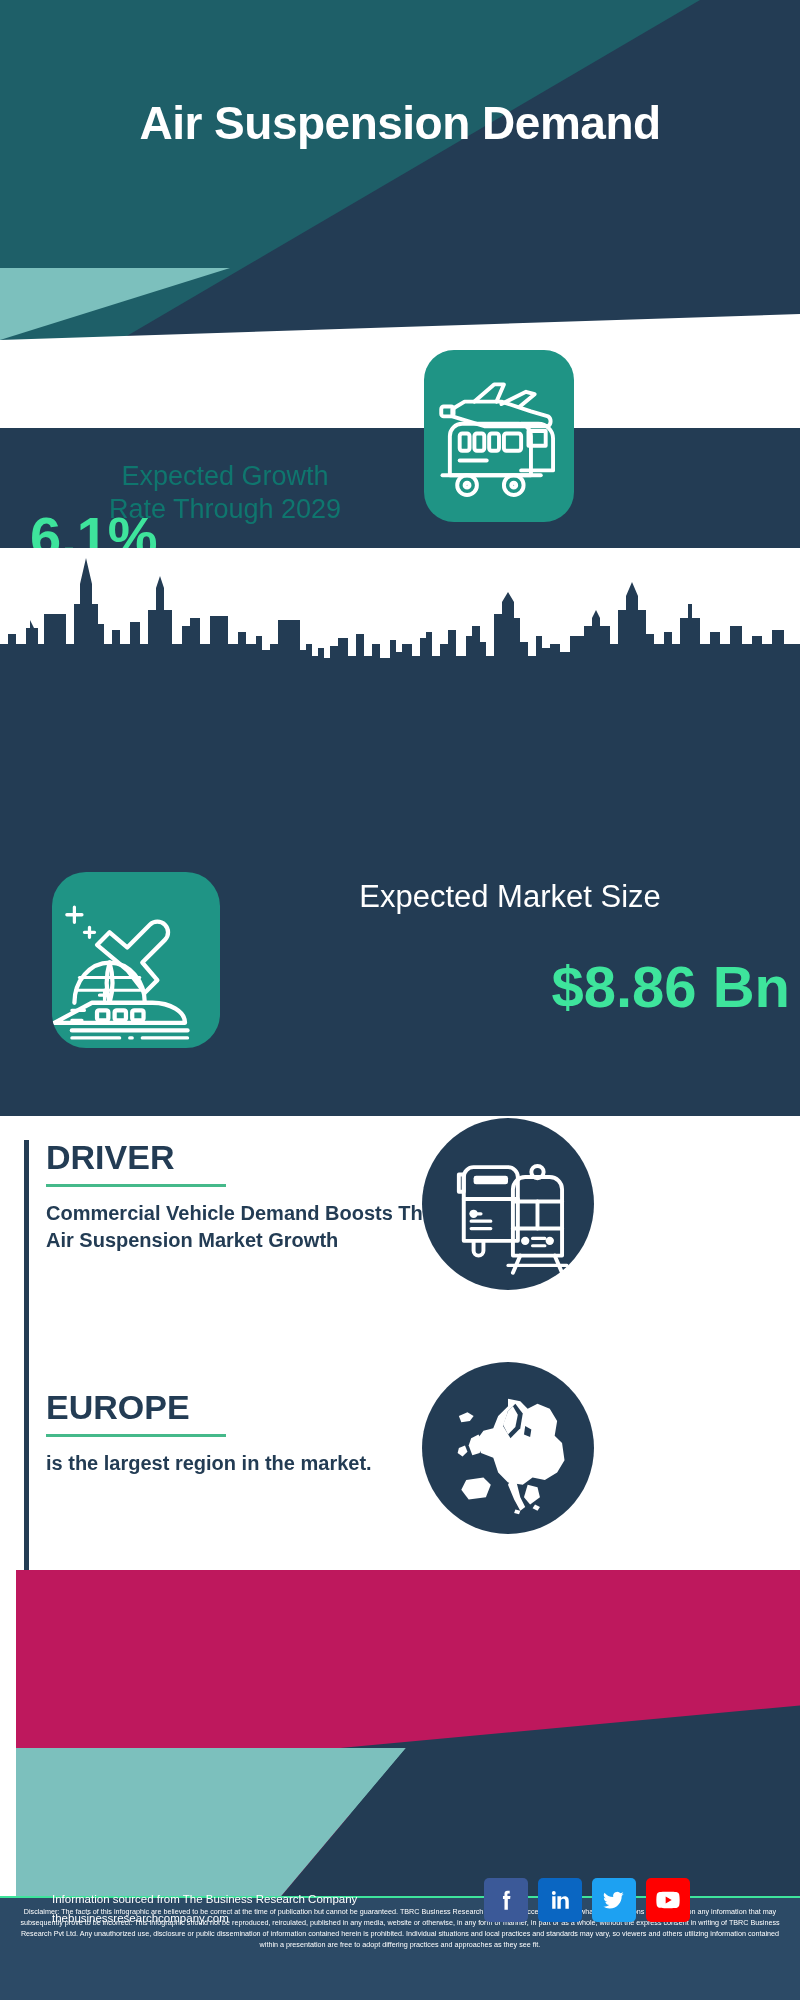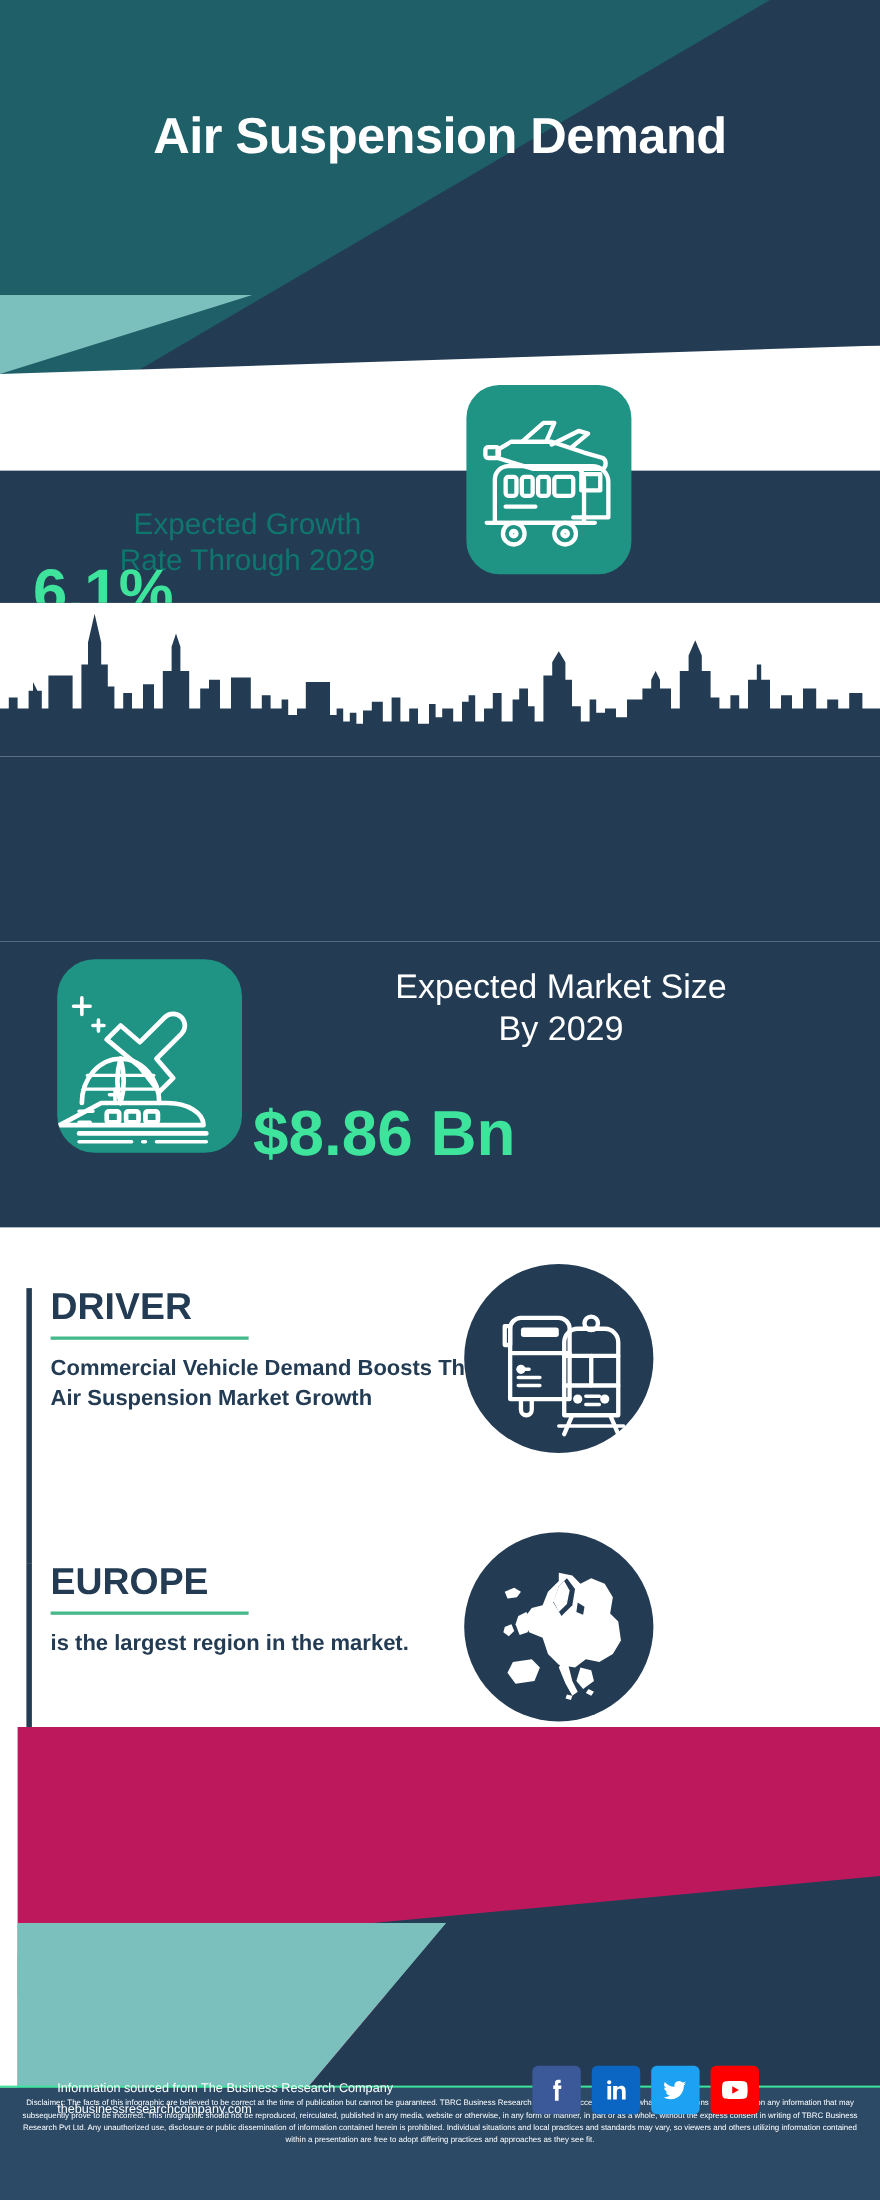--- a/index.html
+++ b/index.html
@@ -46,21 +46,21 @@
   }
 
   
   .growth {
     position:absolute; left:0; top:428px; width:800px; height:120px;
     background:#233c54;
   }
   .skyline-svg { position:absolute; left:0; top:0; width:800px; height:140px; display:block; }
 
   .card {
-    position:absolute; left:24px; width:752px;margin-top:31px;
+    position:absolute; left:24px; width:752px;
   }
   .card .rule {
     position:absolute; left:0; top:0; width:5px; background:#233c54;
   }
   .card .kicker {
     position:absolute; left:22px; top:0;
     color:#233c54; font-size:34px; font-weight:bold; letter-spacing:0px;
   }
   .card .underline {
     position:absolute; left:22px; width:180px; height:3px; background:#45b98a;
@@ -242,23 +242,22 @@
         <rect x="48" y="110" width="9" height="8" rx="1.6"></rect>
         <rect x="62" y="110" width="9" height="8" rx="1.6"></rect>
         <path d="M14 110 l10 0 M14 118 l8 0" stroke-width="2.6"></path>
         <path d="M14 126 l92 0"></path>
         <path d="M14 132 l38 0 M60 132 l2 0 M70 132 l36 0" stroke-width="2.6"></path>
       </svg>
     </div>
 
     <div style="position:absolute;left:230px;top:22px;width:560px;text-align:center;color:#ffffff;font-size:31px;line-height:38px;">
       <div>Expected Market Size</div>
-      <div>By 2029</div>
-    </div>
-    <div style="position:absolute;left:230px;top:100px;width:560px;text-align:left;color:#3ee49c;font-size:58px;font-weight:bold;line-height:62px;margin-top:44px;">$8.86 Bn</div>
+    </div>
+    <div style="position:absolute;left:230px;top:100px;width:560px;text-align:right;color:#3ee49c;font-size:58px;font-weight:bold;line-height:62px;">$8.86 Bn</div>
   </div>
 
   <div style="position:absolute;left:0;top:1116px;width:800px;height:454px;background:#ffffff;"></div>
 
   <div class="card" id="card-driver">
     <div class="rule"></div>
     <div class="kicker">DRIVER</div>
     <div class="underline"></div>
     <div class="body">Commercial Vehicle Demand Boosts The Air Suspension Market Growth</div>
     <div class="circle">

